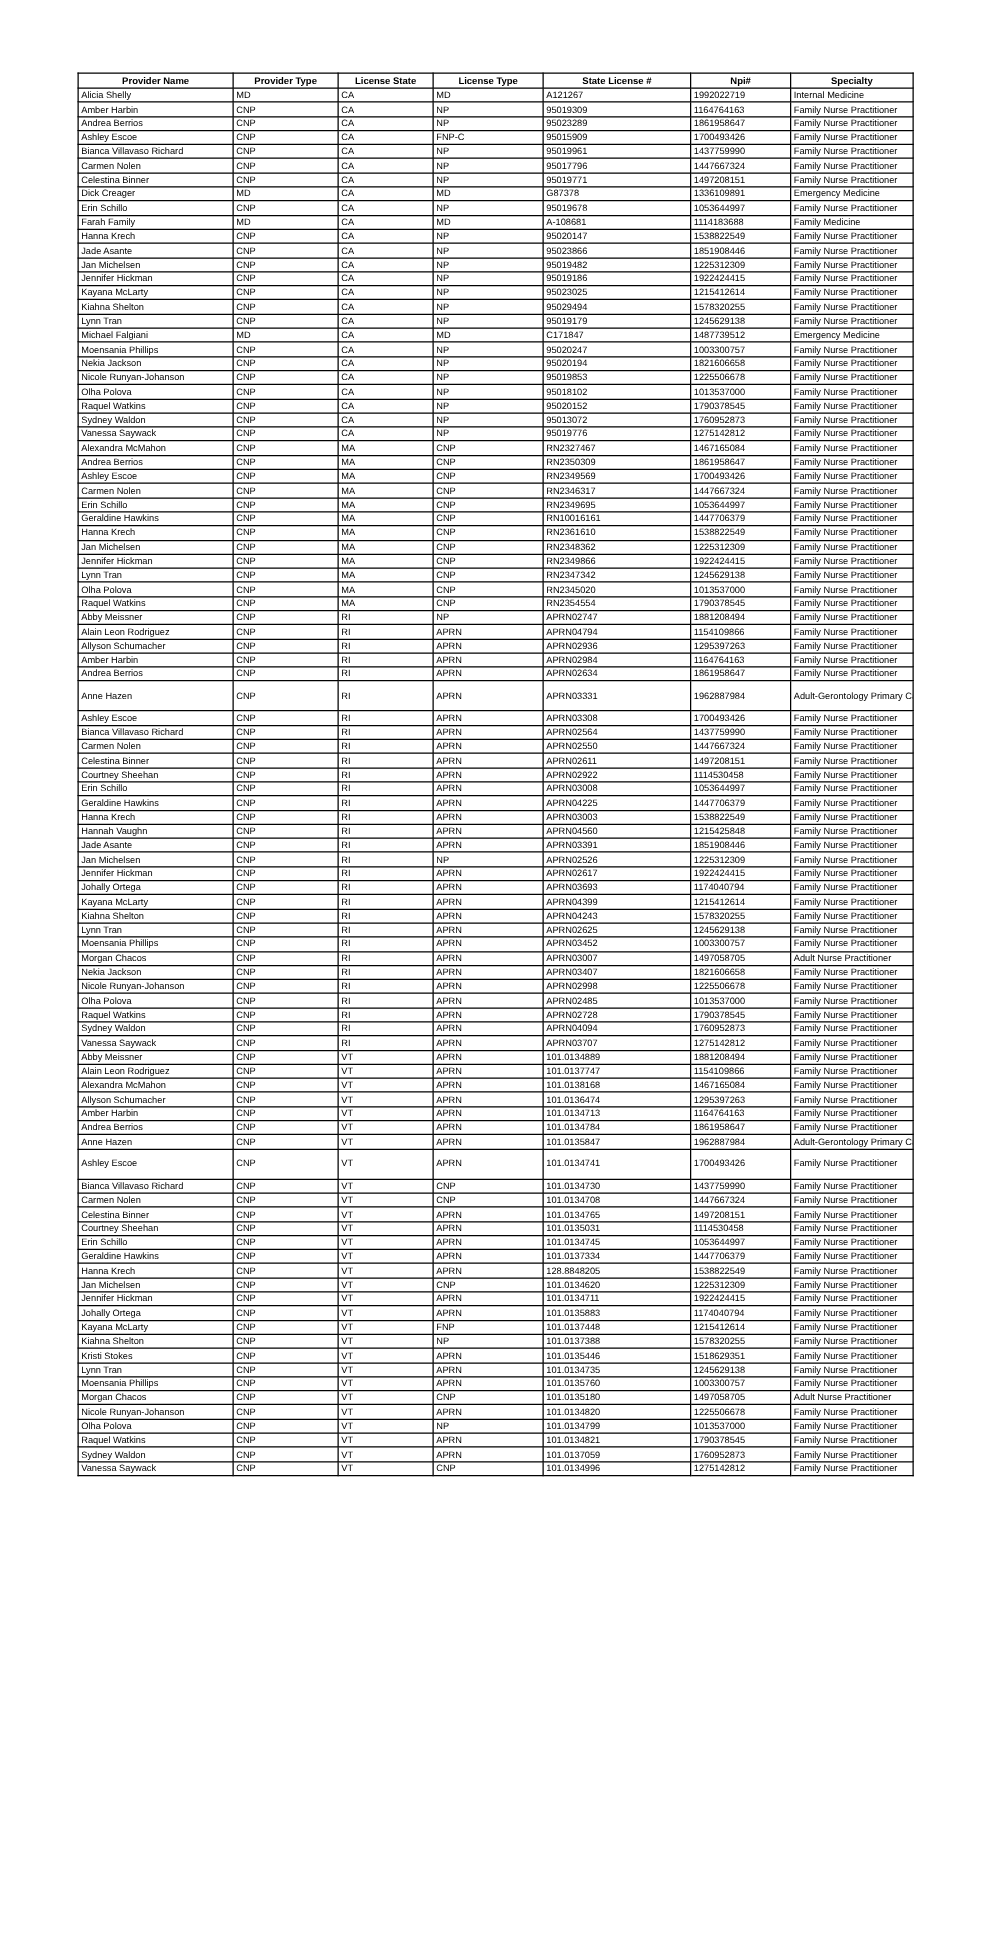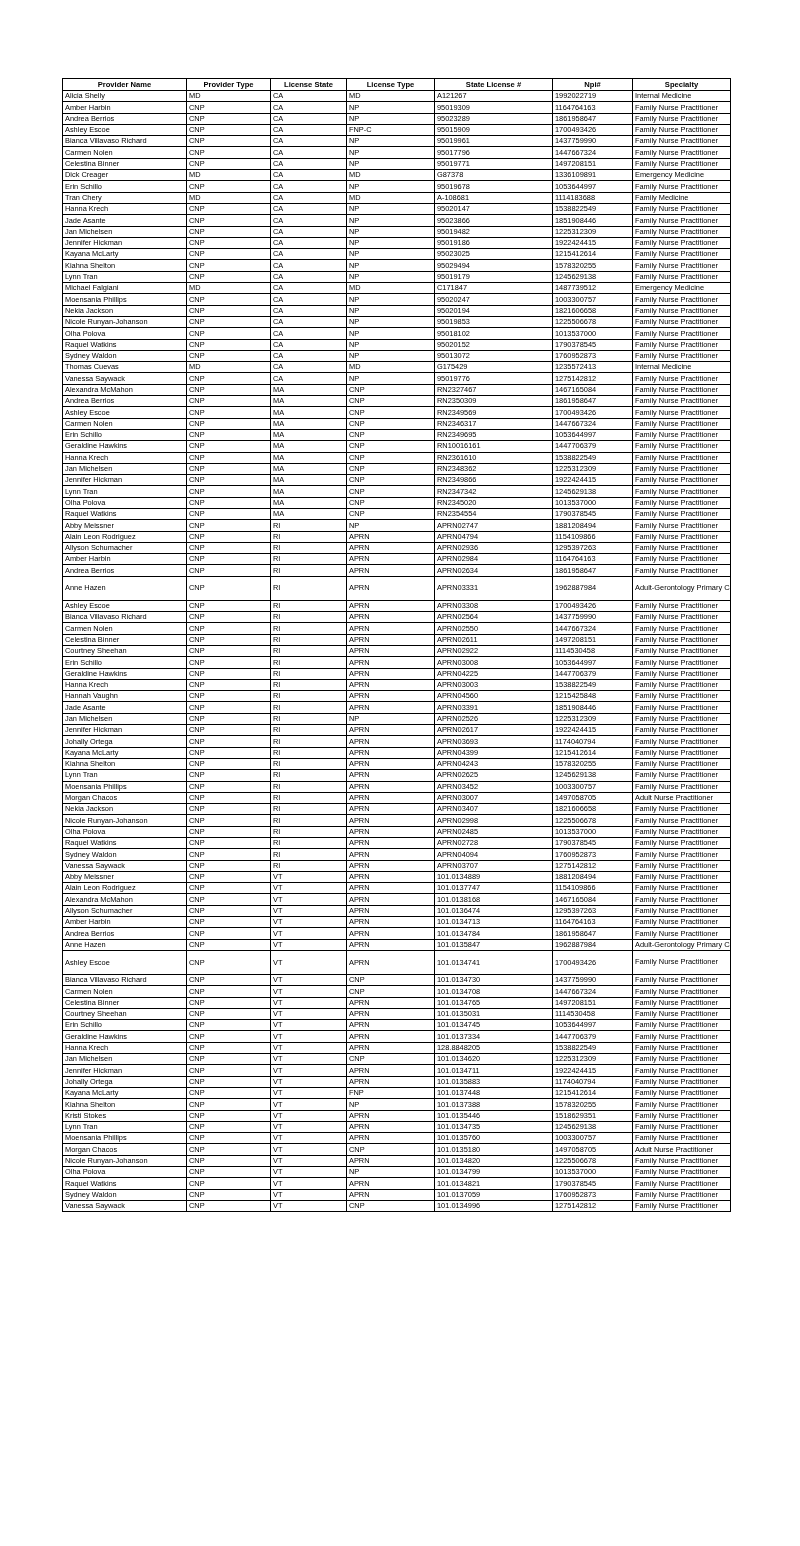--- a/index.html
+++ b/index.html
@@ -12,21 +12,21 @@
     width: 800px;
     height: 1546px;
     font-family: "Liberation Sans", sans-serif;
     color: #000000;
     position: relative;
     overflow: hidden;
   }
   #page {
     position: absolute;
     left: 62px;
-    top: 78px;
+    top: 58px;
     width: 668px;
   }
   table.roster {
     border-collapse: collapse;
     table-layout: fixed;
     width: 668px;
     font-size: 7.4px;
     line-height: 1.05;
   }
   table.roster th,
@@ -165,21 +165,21 @@
         <tr>
           <td>Erin Schillo</td>
           <td>CNP</td>
           <td>CA</td>
           <td>NP</td>
           <td>95019678</td>
           <td>1053644997</td>
           <td>Family Nurse Practitioner</td>
         </tr>
         <tr>
-          <td>Tran Chery</td>
+          <td>Farah Family</td>
           <td>MD</td>
           <td>CA</td>
           <td>MD</td>
           <td>A-108681</td>
           <td>1114183688</td>
           <td>Family Medicine</td>
         </tr>
         <tr>
           <td>Hanna Krech</td>
           <td>CNP</td>
@@ -298,29 +298,20 @@
           <td>Family Nurse Practitioner</td>
         </tr>
         <tr>
           <td>Sydney Waldon</td>
           <td>CNP</td>
           <td>CA</td>
           <td>NP</td>
           <td>95013072</td>
           <td>1760952873</td>
           <td>Family Nurse Practitioner</td>
-        </tr>
-        <tr>
-          <td>Thomas Cuevas</td>
-          <td>MD</td>
-          <td>CA</td>
-          <td>MD</td>
-          <td>G175429</td>
-          <td>1235572413</td>
-          <td>Internal Medicine</td>
         </tr>
         <tr>
           <td>Vanessa Saywack</td>
           <td>CNP</td>
           <td>CA</td>
           <td>NP</td>
           <td>95019776</td>
           <td>1275142812</td>
           <td>Family Nurse Practitioner</td>
         </tr>

